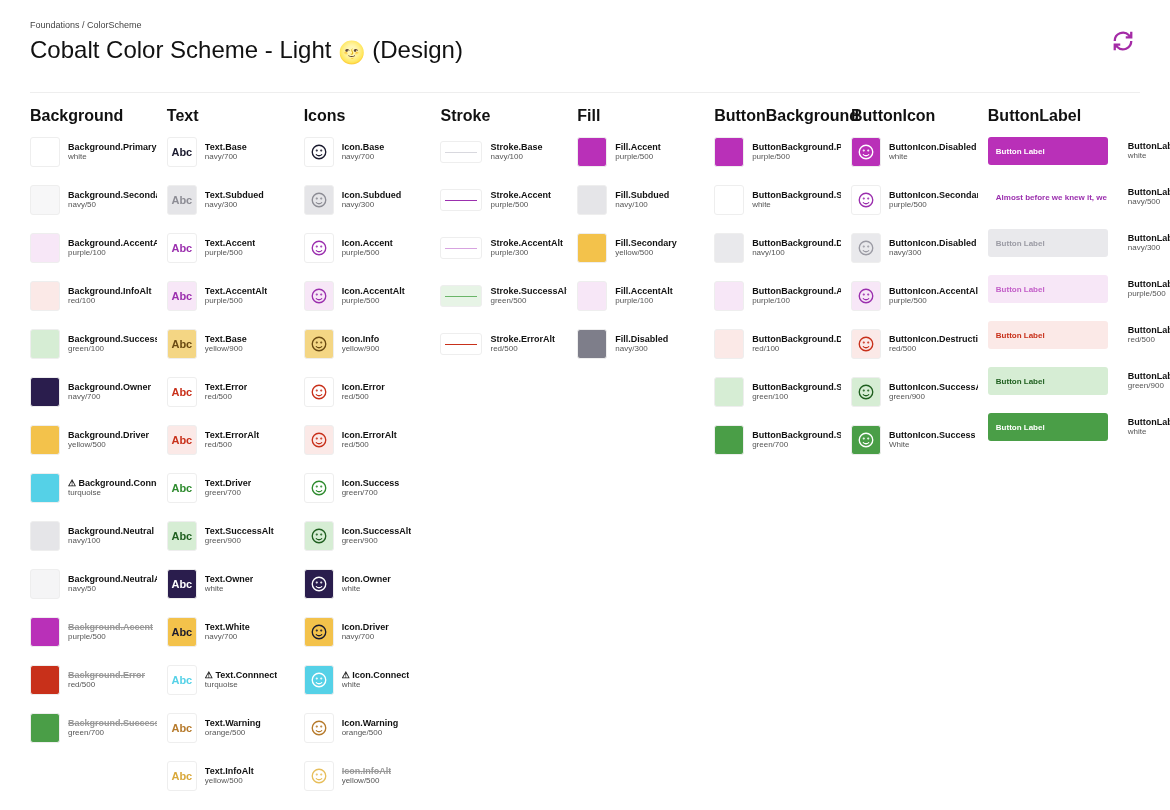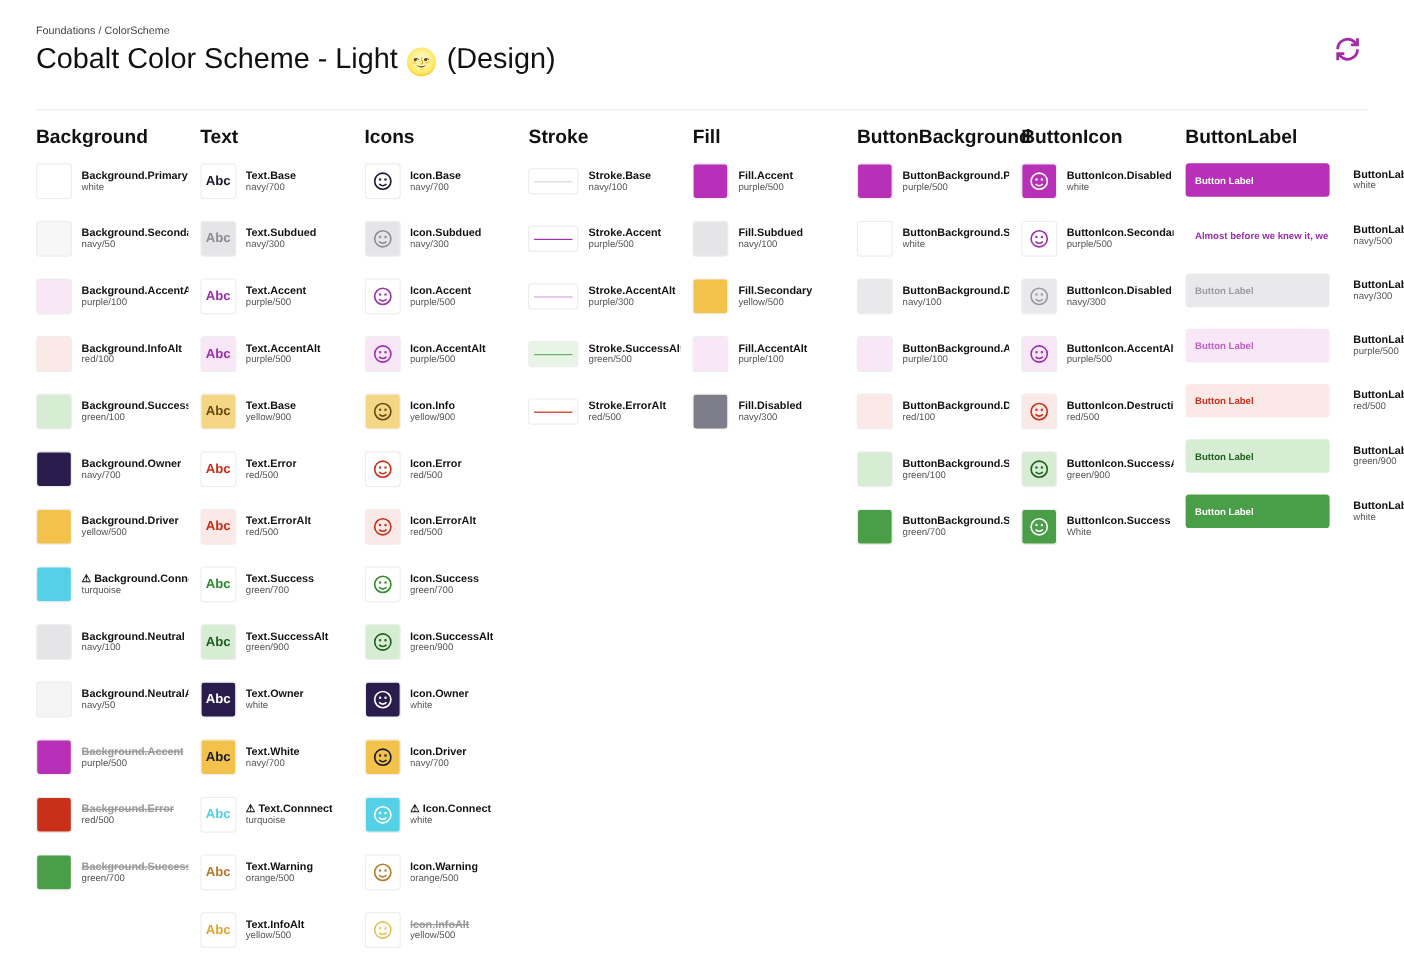--- a/index.html
+++ b/index.html
@@ -187,21 +187,21 @@
         <div class="row">
           <div class="sw" style="background:#FBE9E7;color:#C8301A;border:1px solid #eee;">Abc</div>
           <div class="meta">
             <span class="tname">Text.ErrorAlt</span>
             <span class="tval">red/500</span>
           </div>
         </div>
         <div class="row">
           <div class="sw" style="background:#ffffff;color:#2E8B2E;border:1px solid #eee;">Abc</div>
           <div class="meta">
-            <span class="tname">Text.Success</span>
+            <span class="tname">Text.Driver</span>
             <span class="tval">green/700</span>
           </div>
         </div>
         <div class="row">
           <div class="sw" style="background:#D6EDD4;color:#1F5F1F;border:1px solid #eee;">Abc</div>
           <div class="meta">
             <span class="tname">Text.SuccessAlt</span>
             <span class="tval">green/900</span>
           </div>
         </div>

